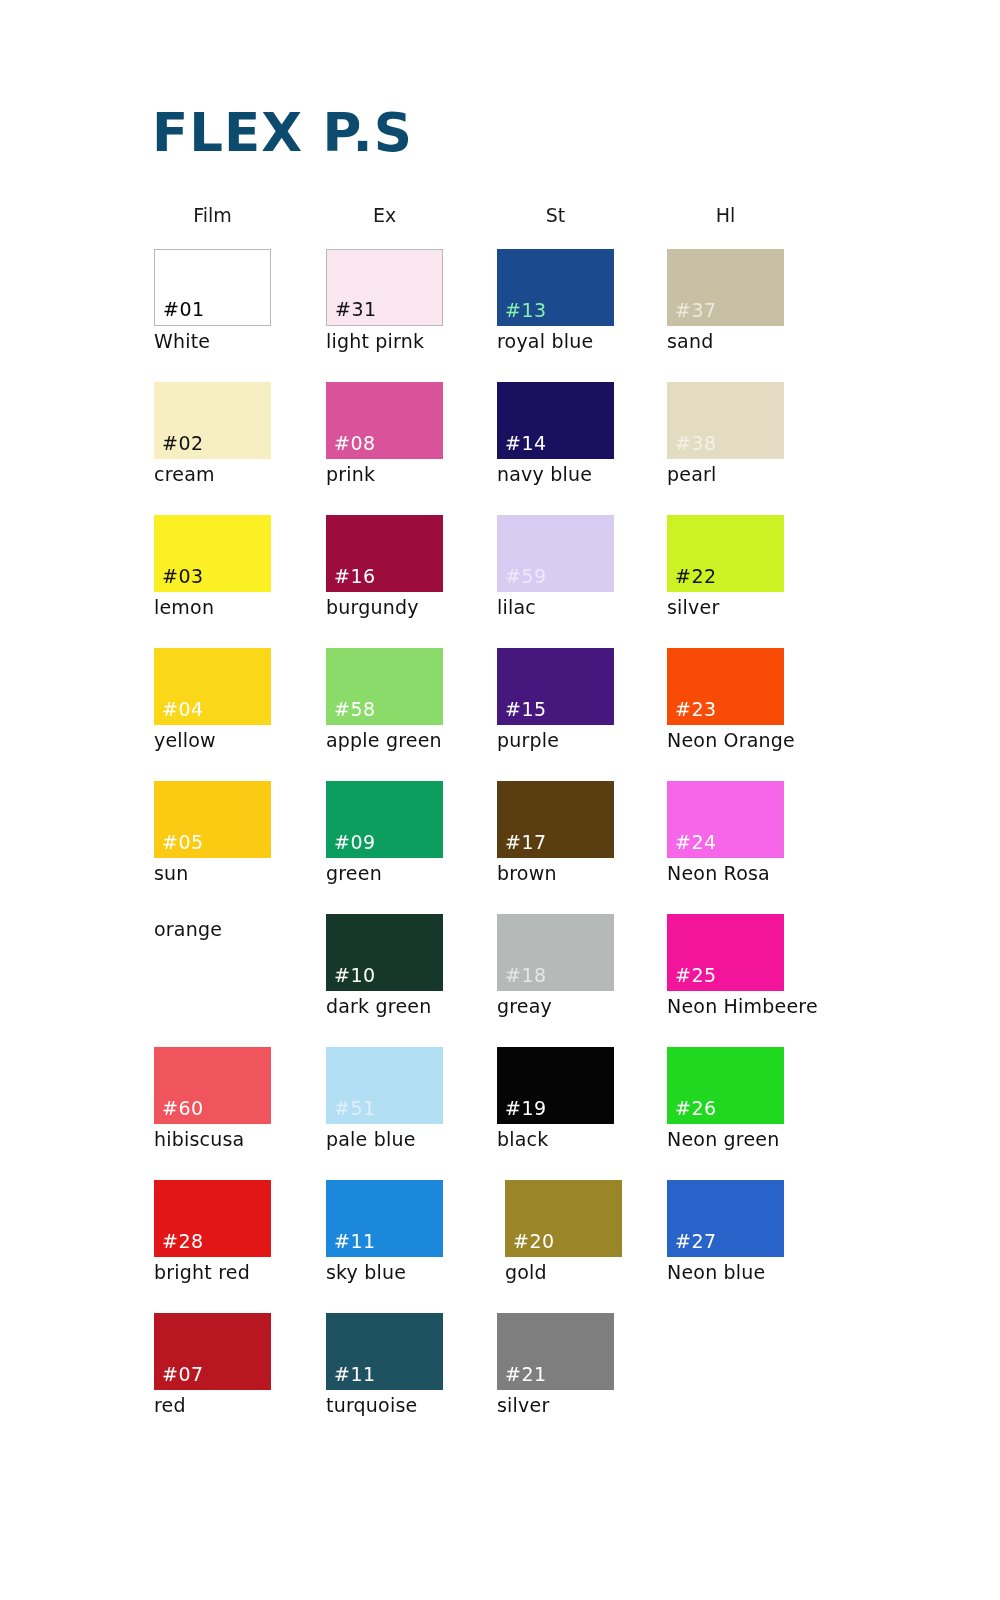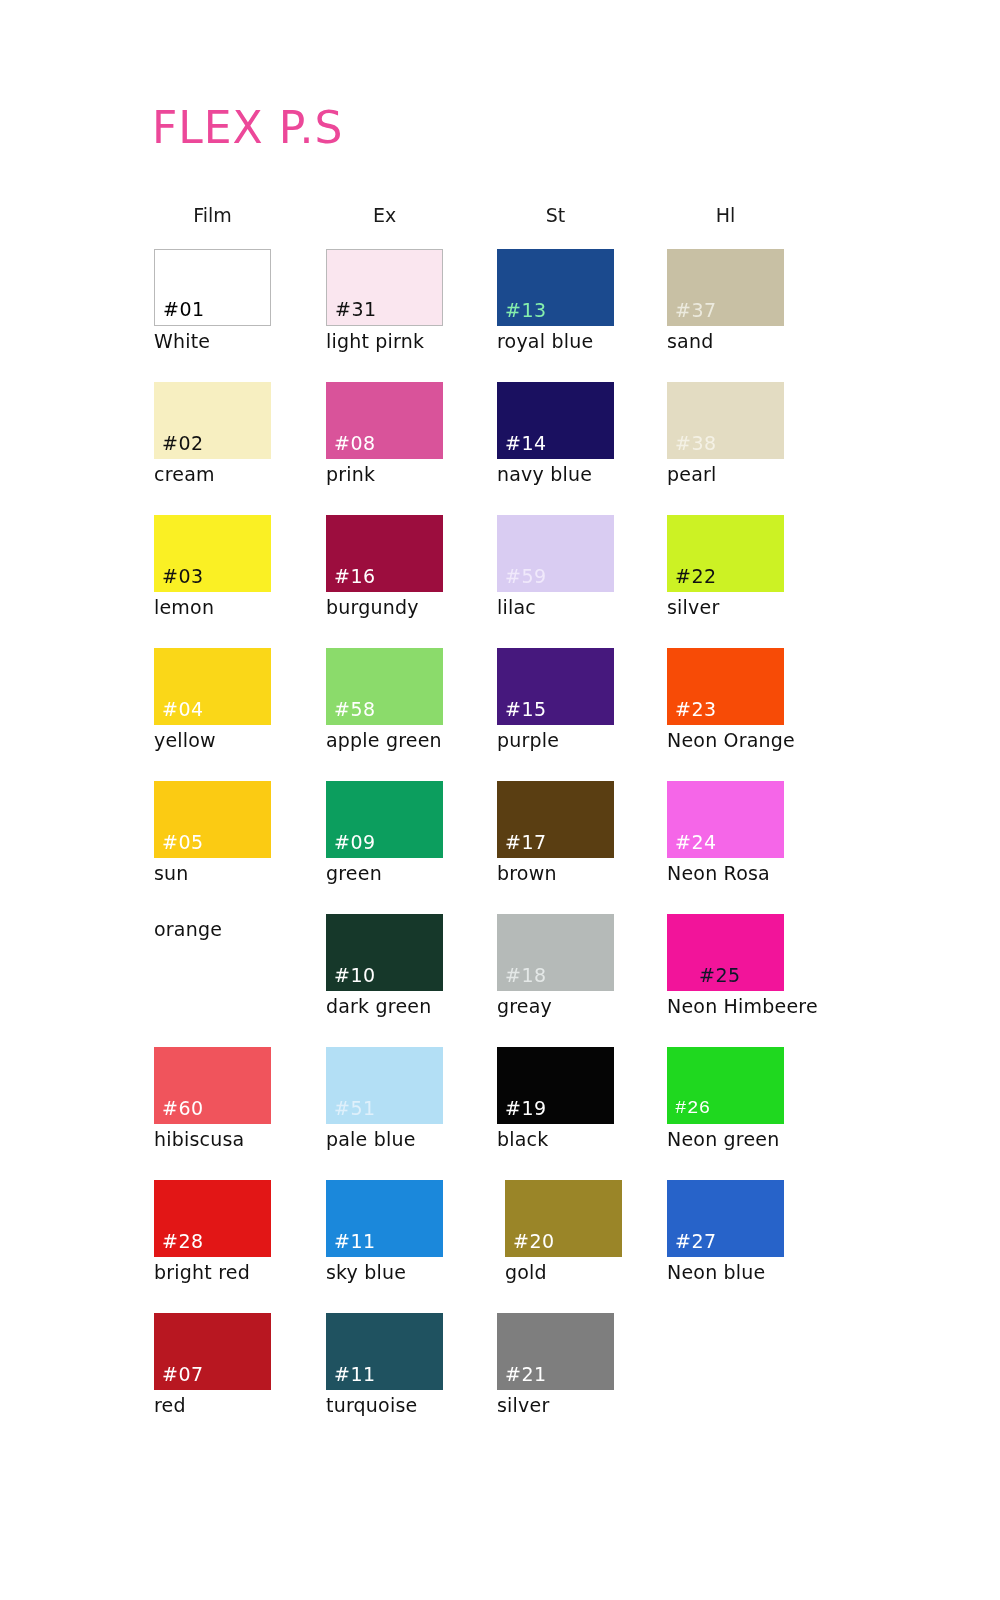--- a/index.html
+++ b/index.html
@@ -17,24 +17,24 @@
   #page {
     position: relative;
     width: 1000px;
     height: 1600px;
     background: #ffffff;
   }
   #title {
     position: absolute;
     left: 152px;
     top: 106px;
-    font-size: 44px;
-    font-weight: normal;
+    font-size: 53px;
+    font-weight: bold;
     letter-spacing: 1px;
-    color: #ec4899;
+    color: #0c4a6e;
     line-height: 1;
     white-space: nowrap;
   }
   .col-header {
     position: absolute;
     top: 204px;
     font-size: 19px;
     color: #1a1a1a;
     text-align: center;
     white-space: nowrap;
@@ -270,27 +270,27 @@
         <div class="name">Neon Orange</div>
       </div>
       <div class="swatch-cell" style="left: 667px; top: 781px;">
         <div class="swatch" style="background: rgb(245, 102, 232);">
           <span class="code" style="color: rgb(255, 255, 255);">#24</span>
         </div>
         <div class="name">Neon Rosa</div>
       </div>
       <div class="swatch-cell" style="left: 667px; top: 914px;">
         <div class="swatch" style="background: rgb(242, 20, 154);">
-          <span class="code" style="color: #0f172a; margin-left: 24px;">#25</span>
+          <span class="code" style="color: #ffffff;">#25</span>
         </div>
         <div class="name">Neon Himbeere</div>
       </div>
       <div class="swatch-cell" style="left: 667px; top: 1047px;">
         <div class="swatch" style="background: rgb(31, 216, 31);">
-          <span class="code" style="color: rgb(255, 255, 255); font-family: Liberation Mono, monospace;">#26</span>
+          <span class="code" style="color: rgb(255, 255, 255);">#26</span>
         </div>
         <div class="name">Neon green</div>
       </div>
       <div class="swatch-cell" style="left: 667px; top: 1180px;">
         <div class="swatch" style="background: rgb(39, 99, 201);">
           <span class="code" style="color: rgb(255, 255, 255);">#27</span>
         </div>
         <div class="name">Neon blue</div>
       </div>
     </div>

